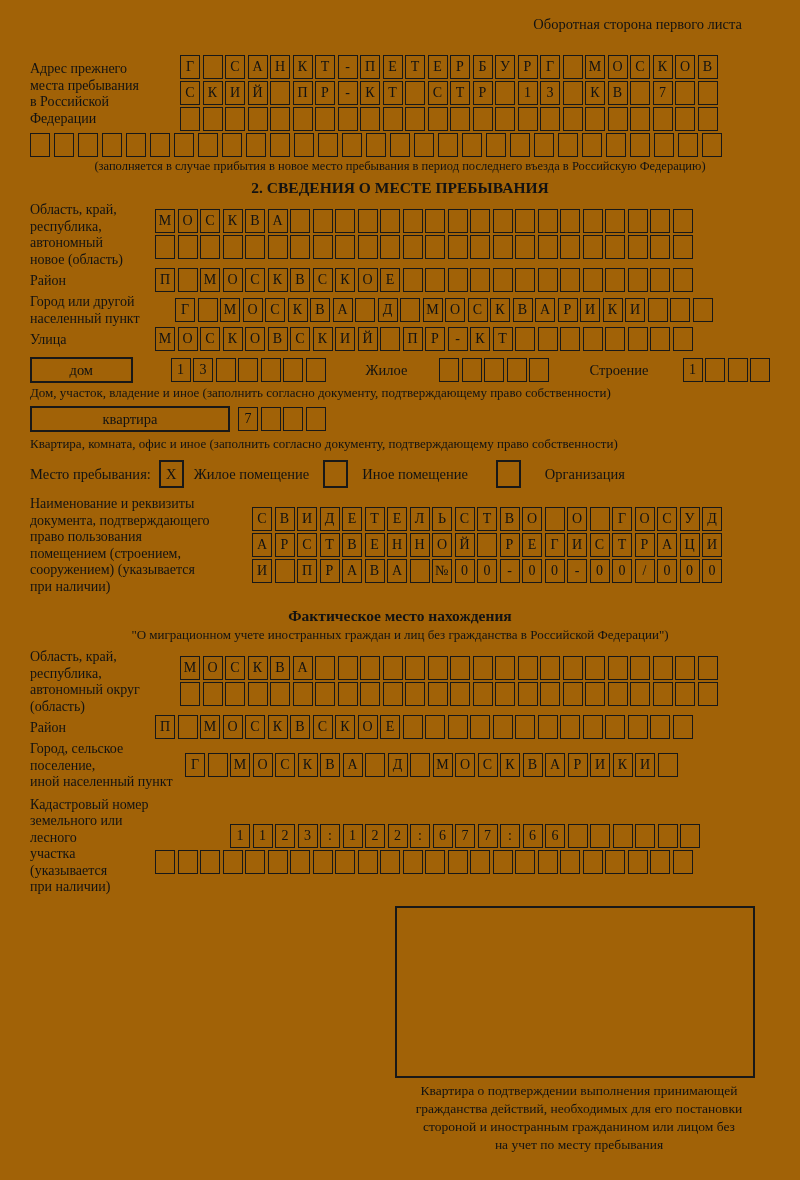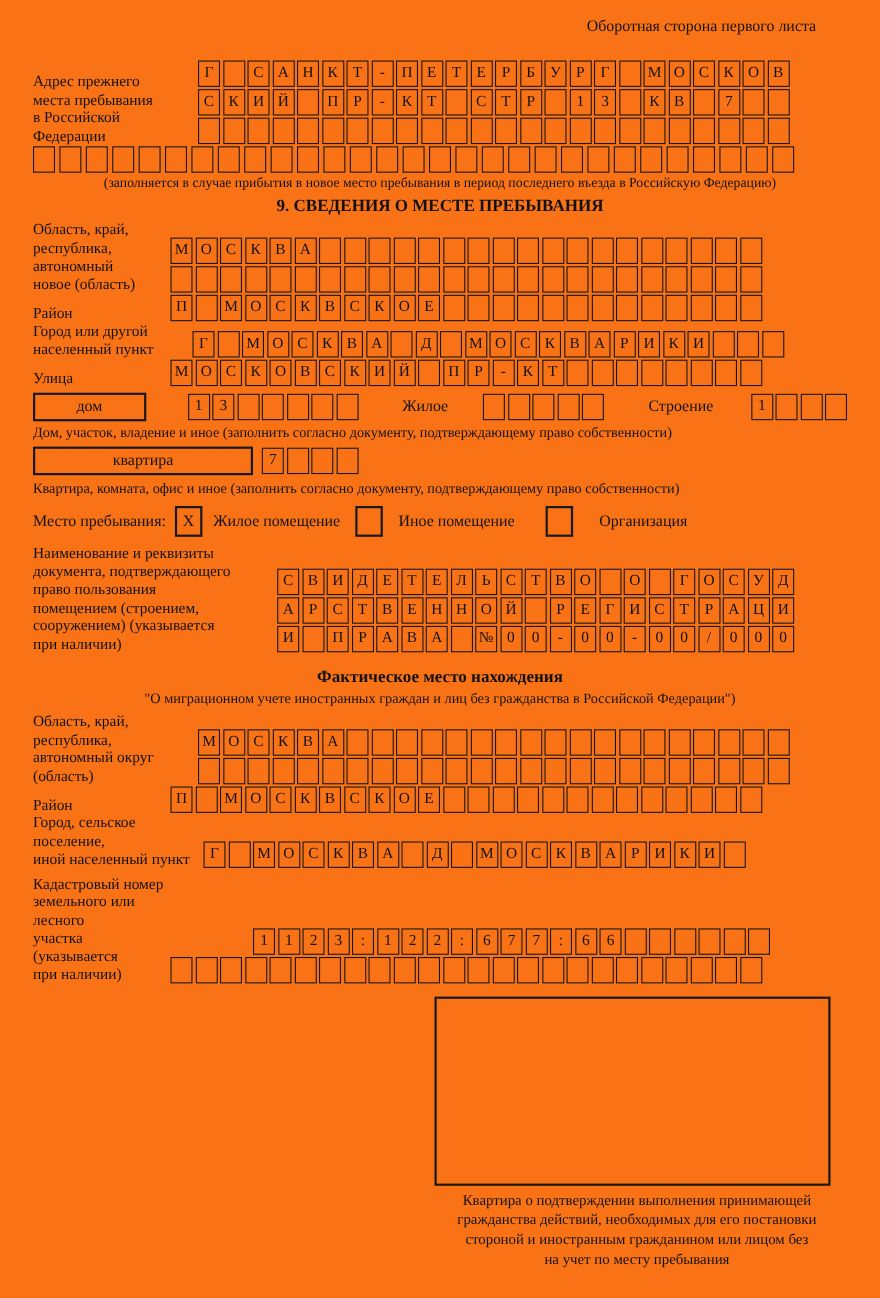--- a/index.html
+++ b/index.html
@@ -1,23 +1,23 @@
 <!DOCTYPE html>
 <html><head>
 <meta charset="utf-8">
 <style>
   html,body { margin:0; padding:0; background:#fff; }
   .page {
     width:800px; height:1180px; box-sizing:border-box;
     padding:16px 30px 0 30px; position:relative; overflow:hidden;
-    font-family:"Liberation Serif", serif; color:#121212; background:#f97316;
+    font-family:"Liberation Serif", serif; color:#121212; background:#a16207;
   }
   .header-note { text-align:right; padding-right:28px; font-size:14.5px; }
 
-  .field { display:flex; align-items:flex-end; }
+  .field { display:flex; align-items:center; }
   .label { width:125px; flex-shrink:0; font-size:14px; line-height:16.5px; }
   .label-wide { width:222px; flex-shrink:0; font-size:14px; line-height:16.5px; }
   .rows { flex:1; }
 
   .boxrow { display:flex; gap:2.5px; margin-bottom:2px; }
   .wide-gap { gap:4px; }
   .cell {
     width:18px; height:22px; border:1.8px solid #181818; flex-shrink:0;
     display:flex; align-items:center; justify-content:center;
     font-size:14px; line-height:1;
@@ -170,21 +170,21 @@
       <div class="cell"></div>
       <div class="cell"></div>
       <div class="cell"></div>
       <div class="cell"></div>
       <div class="cell"></div>
       <div class="cell"></div>
       <div class="cell"></div>
     </div>
   <div class="top-note">(заполняется в случае прибытия в новое место пребывания в период последнего въезда в Российскую Федерацию)</div>
 
-  <div class="sec-title">9. СВЕДЕНИЯ О МЕСТЕ ПРЕБЫВАНИЯ</div>
+  <div class="sec-title">2. СВЕДЕНИЯ О МЕСТЕ ПРЕБЫВАНИЯ</div>
 
   <div class="field mt5">
     <div class="label">
       <div>Область, край,</div>
       <div>республика,</div>
       <div>автономный</div>
       <div>новое (область)</div>
     </div>
     <div class="rows">
       <div class="boxrow">

